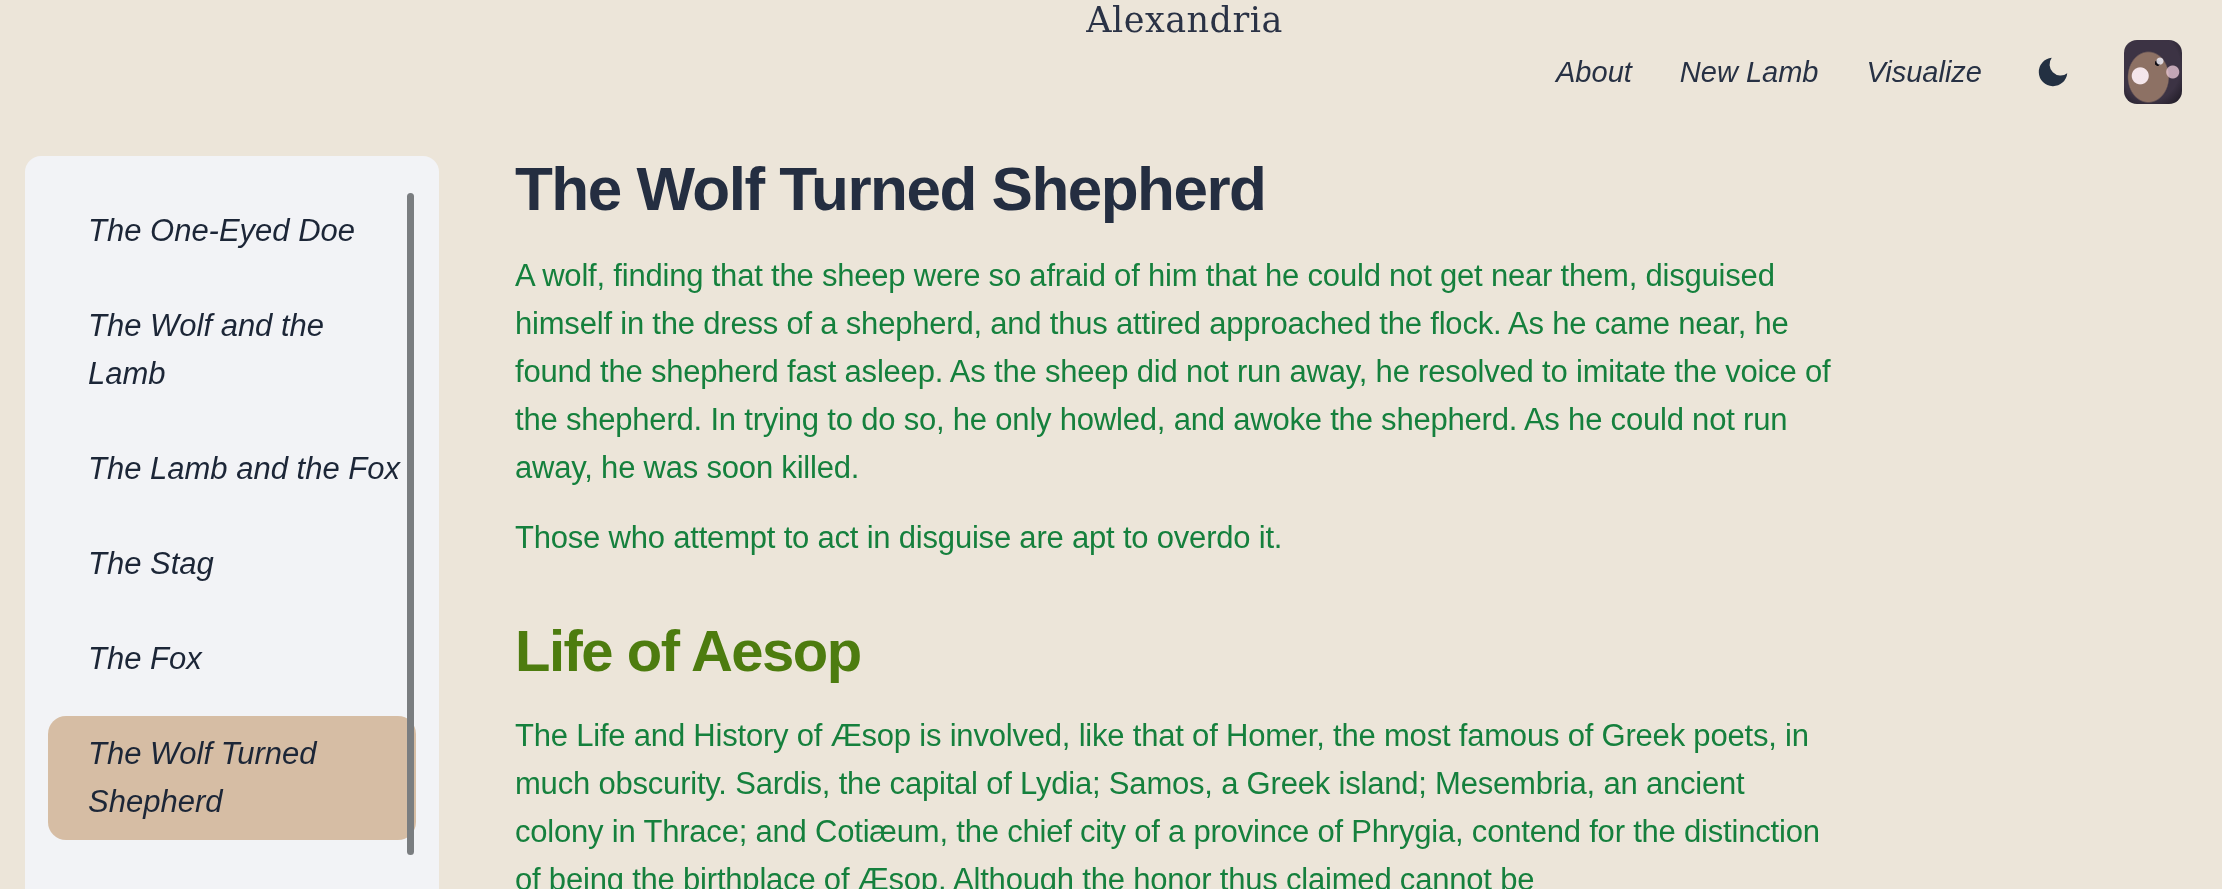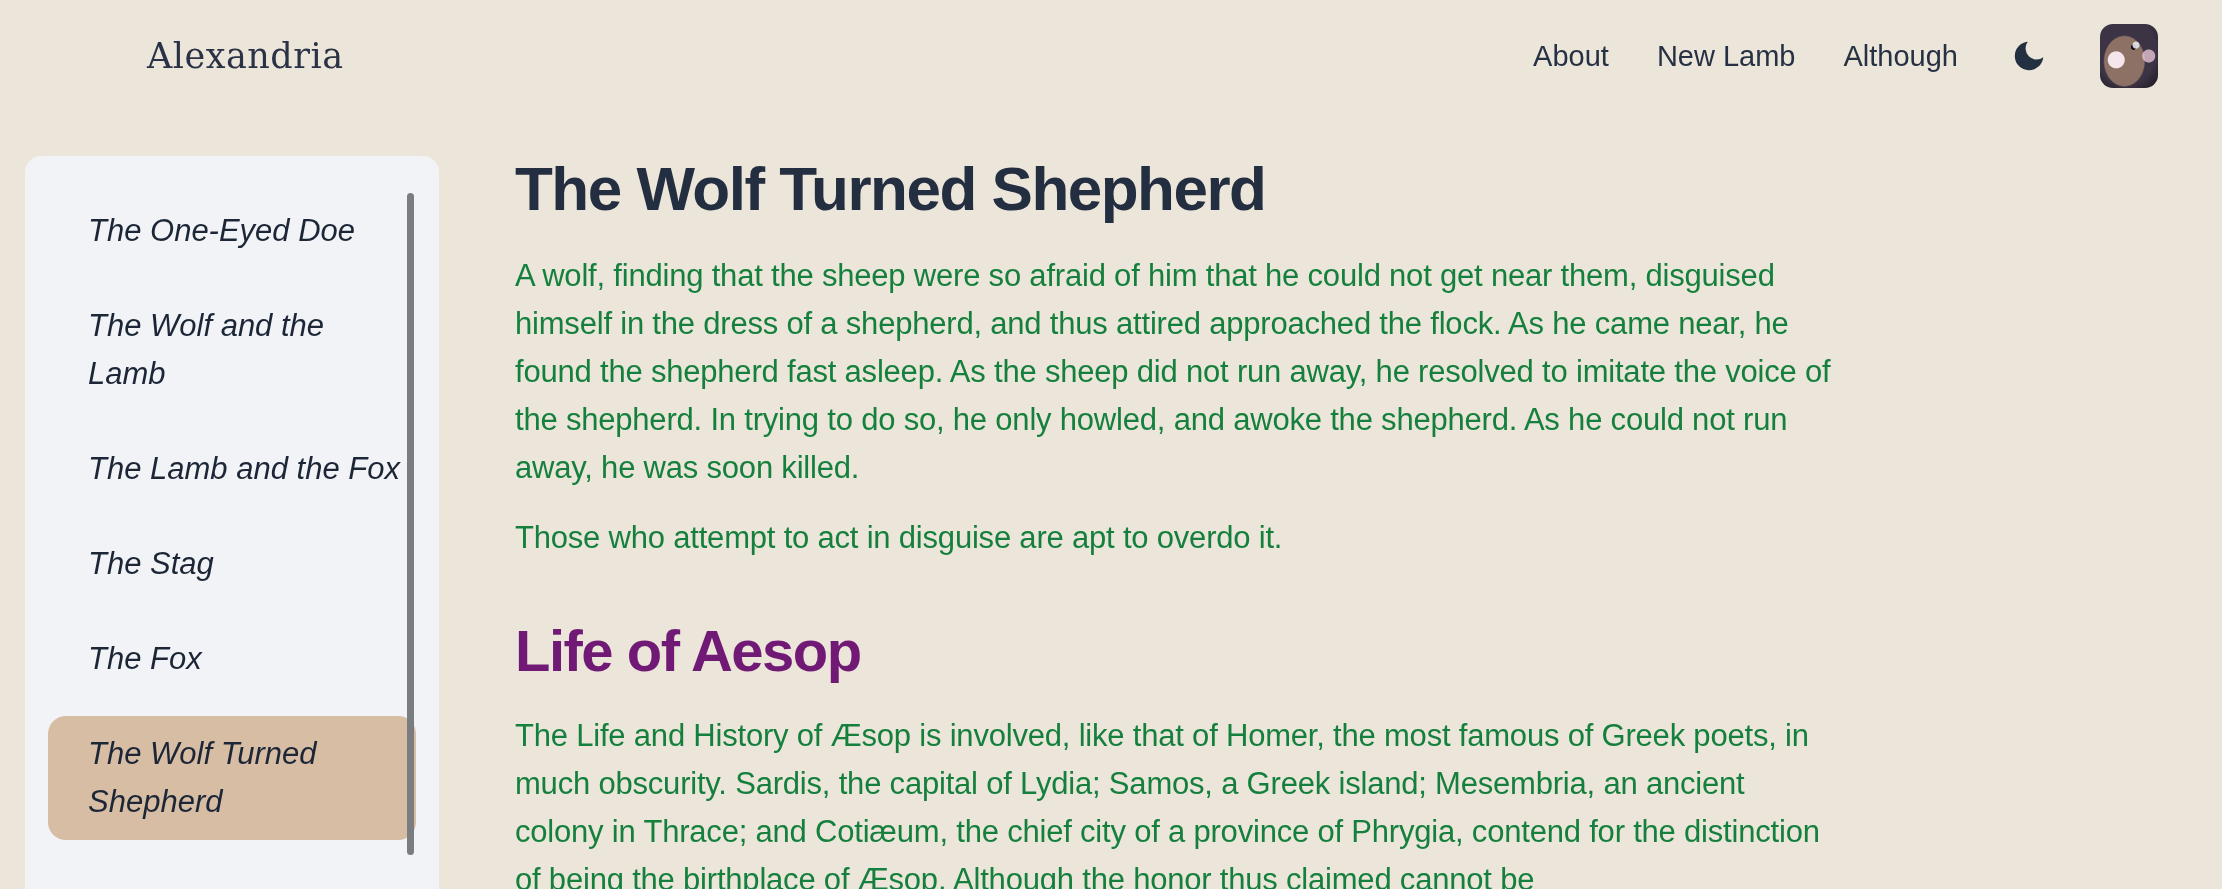--- a/index.html
+++ b/index.html
@@ -8,36 +8,37 @@
     overflow: hidden;
     background: #ece5d9;
     font-family: "Liberation Sans", sans-serif;
     color: #2d3649;
   }
 
   
   .header {
     position: absolute; top: 0; left: 0;
     width: 2222px; height: 112px;
-    display: flex; align-items: center;
+    display: flex; align-items: center; flex-direction: column;
   }
   .logo {
     margin-left: 147px;
     font-family: "DejaVu Serif", "Liberation Serif", serif;
     font-size: 35px;
     font-weight: 400;
     color: #2a3245;
     letter-spacing: 0.5px;
     cursor: pointer;
   }
   .nav {
     margin-left: auto;
     display: flex; align-items: center;
     gap: 48px;
-    padding-right: 64px;
+    padding-right: 40px;
+    font-style: italic;
   }
   .nav-link {
     font-size: 29px;
     color: #273144;
     text-decoration: none;
     cursor: pointer;
     white-space: nowrap;
   }
   .moon-btn {
     background: none; border: none; cursor: pointer;
@@ -100,21 +101,21 @@
     font-weight: 700;
     letter-spacing: -1.5px;
     color: #242e41;
     line-height: 1.2;
     margin: 0 0 26px 0;
   }
   .main h2 {
     font-size: 58px;
     font-weight: 700;
     letter-spacing: -1.5px;
-    color: #701a75;
+    color: #4d7c0f;
     line-height: 1.2;
     margin: 54px 0 26px 0;
   }
   .main p {
     font-size: 31px;
     line-height: 48px;
     letter-spacing: -0.2px;
     color: #15803d;
     margin: 0 0 22px 0;
   }
@@ -122,21 +123,21 @@
 </head>
 <body>
 
 <div class="app">
 
   <header class="header">
     <div class="logo">Alexandria</div>
     <nav class="nav">
       <a class="nav-link">About</a>
       <a class="nav-link">New Lamb</a>
-      <a class="nav-link">Although</a>
+      <a class="nav-link">Visualize</a>
       <button class="moon-btn">
         <span style="display:flex;">
           <svg viewBox="0 0 24 24" fill="#233042" xmlns="http://www.w3.org/2000/svg">
             <path d="M21 12.79A9 9 0 1 1 11.21 3a7 7 0 0 0 9.79 9.79z"></path>
           </svg>
         </span>
       </button>
       <div class="avatar" title=""></div>
     </nav>
   </header>

